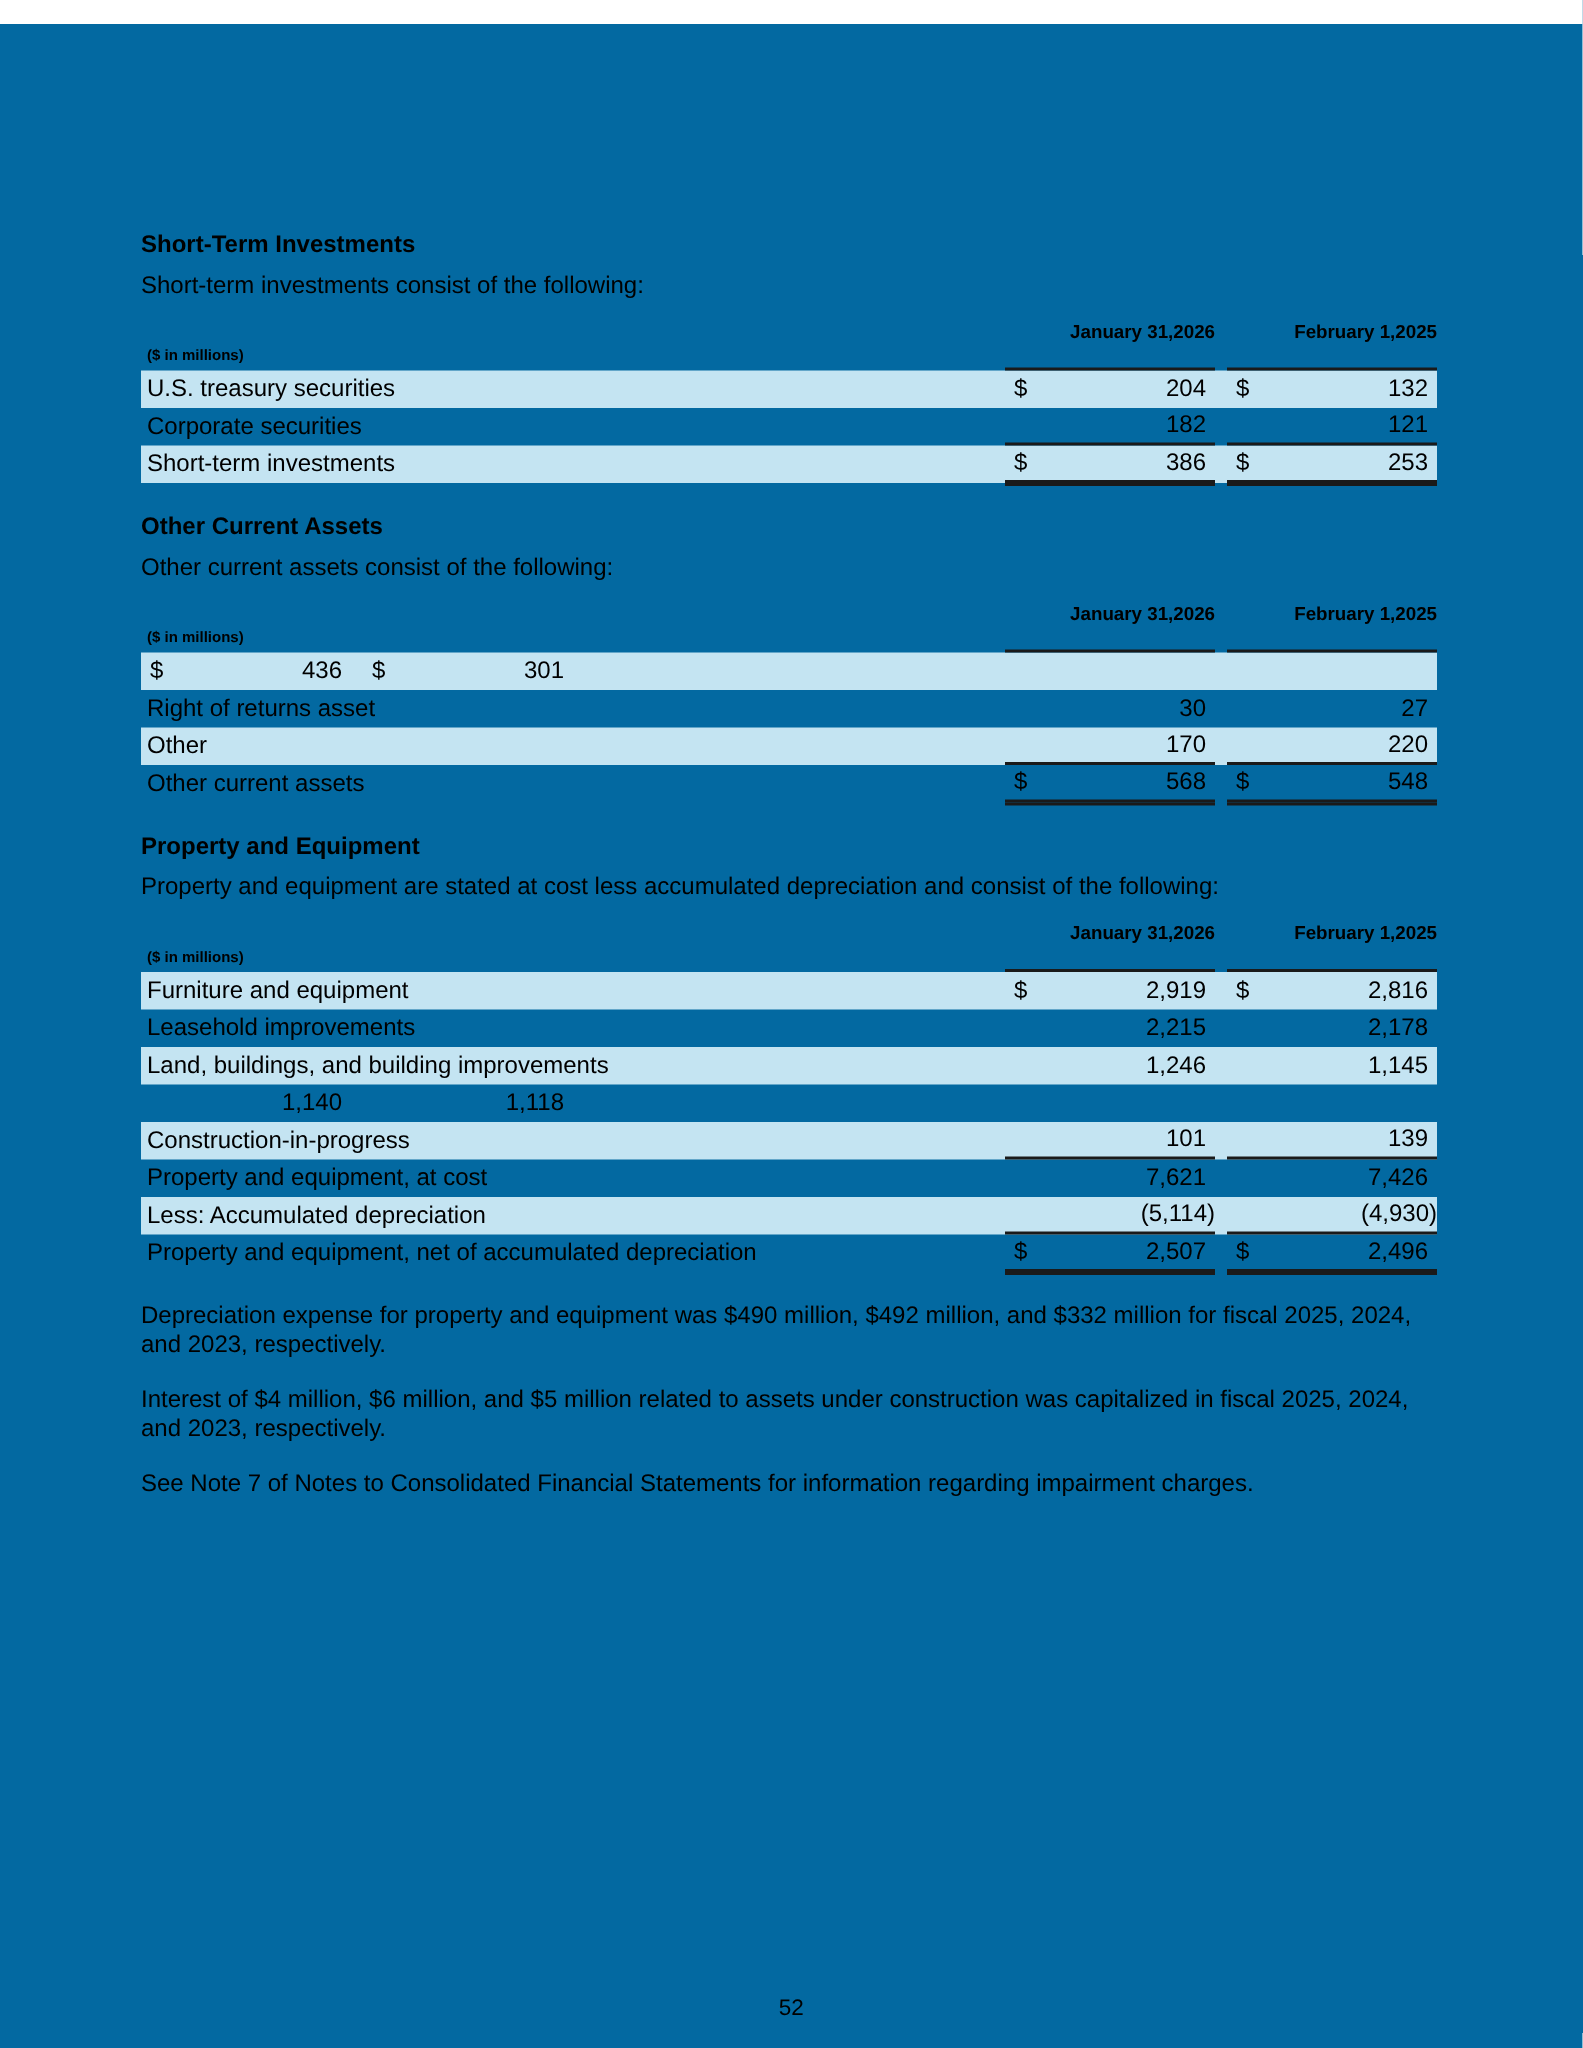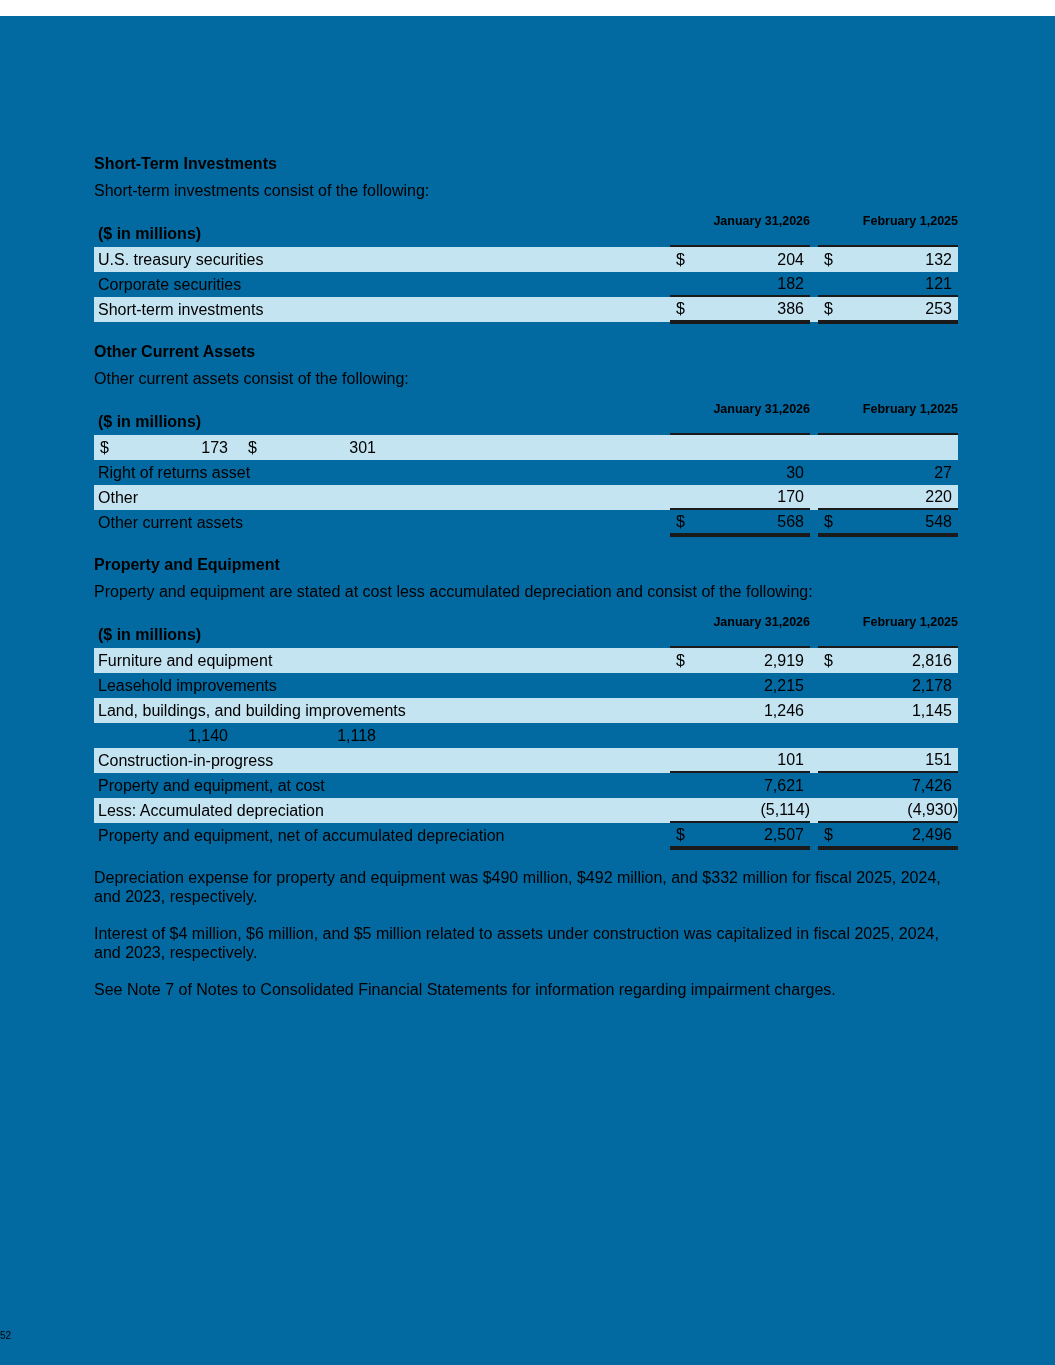--- a/index.html
+++ b/index.html
@@ -38,21 +38,21 @@
   .fin-table { width: 864px; }
   .trow { display: flex; width: 864px; }
 
   .lblcell { width: 576px; padding-left: 4px; }
   .grp { width: 140px; }
   .colgap { width: 8px; }
 
   
   .thead { height: 33px; align-items: flex-end; }
   .thead .lblcell {
-    font-size: 16px;
+    font-size: 10px;
     font-weight: bold;
     padding-bottom: 4px;
   }
   .thead .grp {
     display: flex;
     flex-direction: row;
     justify-content: flex-end;
     text-align: center;
     font-size: 12.5px;
     font-weight: bold;
@@ -96,21 +96,22 @@
     font-size: 16px;
     line-height: 19px;
     margin-bottom: 18px;
   }
 
   .page-number {
     position: absolute;
     left: 0;
     right: 0;
     top: 1314px;
-    font-size: 10px;
+    text-align: center;
+    font-size: 15px;
   }
 </style>
 </head>
 <body>
 
 <div class="page">
   <div class="content">
 
     <div class="section">
       <div class="section-heading">Short-Term Investments</div>
@@ -185,21 +186,21 @@
           <div class="colgap"></div>
           <div class="grp">
             <div>February 1,</div>
             <div>2025</div>
           </div>
         </div>
 
         <div class="trow brow hl">
           <div class="grp">
               <span class="dollar">$</span>
-              <span class="num">173</span>
+              <span class="num">436</span>
             </div>
           <div class="colgap"></div>
           <div class="grp">
               <span class="dollar">$</span>
               <span class="num">301</span>
             </div>
         </div>
 
         <div class="trow brow">
           <div class="lblcell">Right of returns asset</div>
@@ -313,21 +314,21 @@
 
         <div class="trow brow hl rule">
           <div class="lblcell">Construction-in-progress</div>
           <div class="grp">
               <span class="dollar"></span>
               <span class="num">101</span>
             </div>
           <div class="colgap"></div>
           <div class="grp">
               <span class="dollar"></span>
-              <span class="num">151</span>
+              <span class="num">139</span>
             </div>
         </div>
 
         <div class="trow brow">
           <div class="lblcell">Property and equipment, at cost</div>
           <div class="grp">
               <span class="dollar"></span>
               <span class="num">7,621</span>
             </div>
           <div class="colgap"></div>

